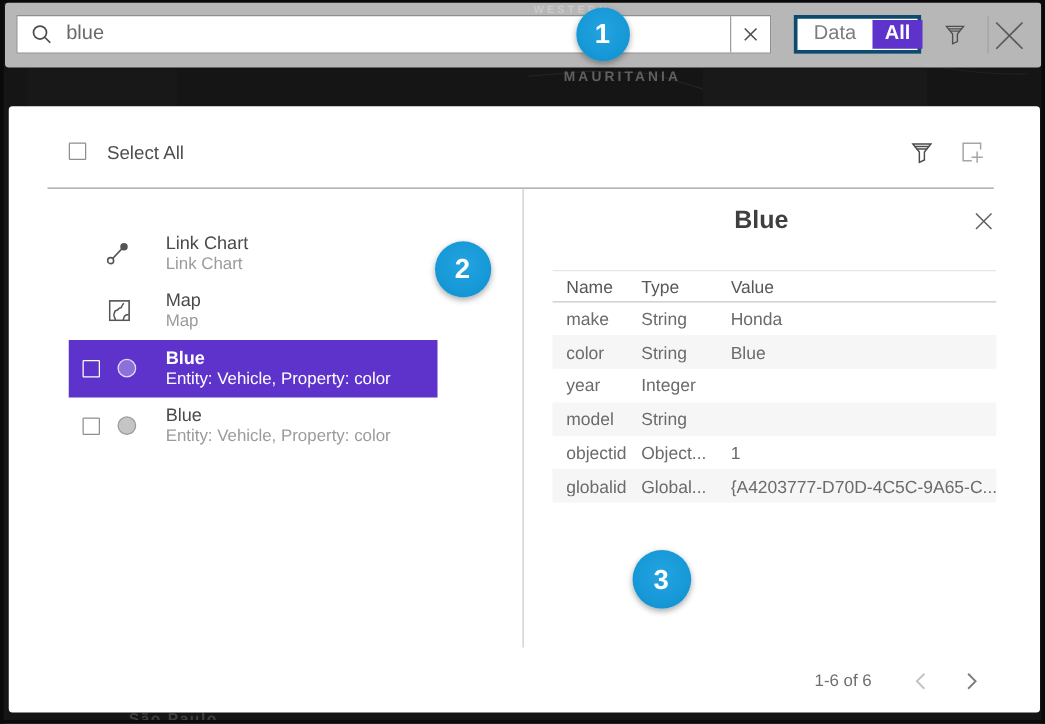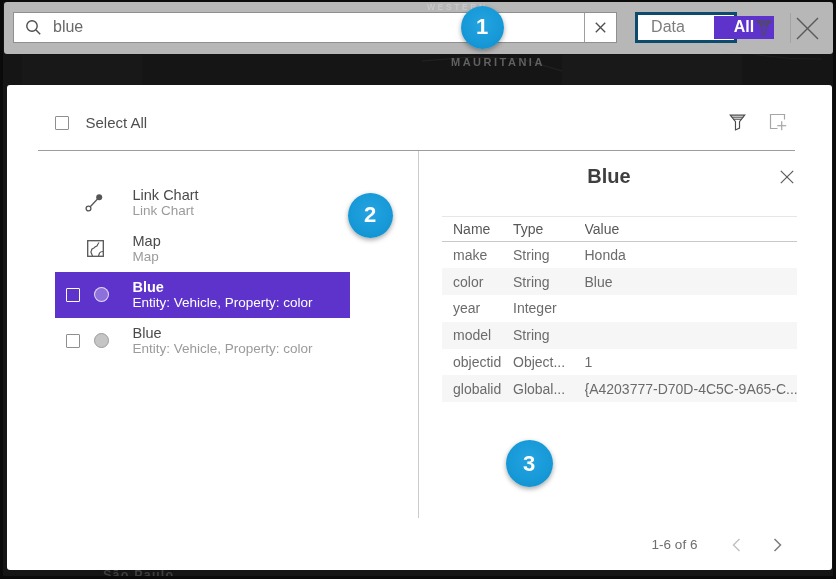--- a/index.html
+++ b/index.html
@@ -45,33 +45,33 @@
   }
   .toggle {
     position:absolute; left:631px; top:9.5px; width:102px; height:31px;
     background:#fff; border:3px solid #0c4a6e; display:flex;
   }
   .toggle .opt {
     flex:none; width:60px; display:flex; align-items:center; justify-content:center;
     font-size:16px; color:#7d7d7d; cursor:pointer;
   }
   .toggle .opt.on {
-    width:60px; margin:1px 1px 1px 16px; color:#fff; font-weight:bold; border-radius:0;
+    width:40px; margin:1px 1px 1px 0; color:#fff; font-weight:bold; border-radius:0;
   }
   .bar-filter { position:absolute; left:752px; top:18px; cursor:pointer; }
   .bar-vline { position:absolute; left:786px; top:11px; width:1px; height:30px; background:#a3a3a3; }
   .bar-close { position:absolute; left:792px; top:15px; cursor:pointer; }
 
   
   .panel {
     position:absolute; left:6.5px; top:84.5px; width:825px; height:485.5px;
     background:#fff; border-radius:3px; z-index:10;
   }
   .checkbox { width:14px; height:14px; border:1px solid #8f8f8f; border-radius:1px; background:transparent; flex:none; }
-  .selectall { position:absolute; left:48px; top:29.5px; display:flex; align-items:center; cursor:pointer; }
+  .selectall { position:absolute; left:48px; top:29.5px; display:flex; align-items:flex-start; cursor:pointer; }
   .selectall .lbl { margin-left:17px; font-size:15px; color:#4f4f4f; }
   .panel-filter { position:absolute; left:722px; top:29px; cursor:pointer; }
   .panel-addframe { position:absolute; left:762px; top:28px; cursor:pointer; }
   .hdivider { position:absolute; left:31.5px; top:65px; width:757px; height:1.3px; background:#9d9d9d; }
   .vdivider { position:absolute; left:411px; top:66px; width:1px; height:367px; background:#cbcbcb; }
 
   
   .list { position:absolute; left:48.5px; top:95px; width:295px; }
   .lrow { height:46px; display:flex; align-items:center; }
   .lrow .icon-cell { width:61.5px; flex:none; display:flex; align-items:center; }

